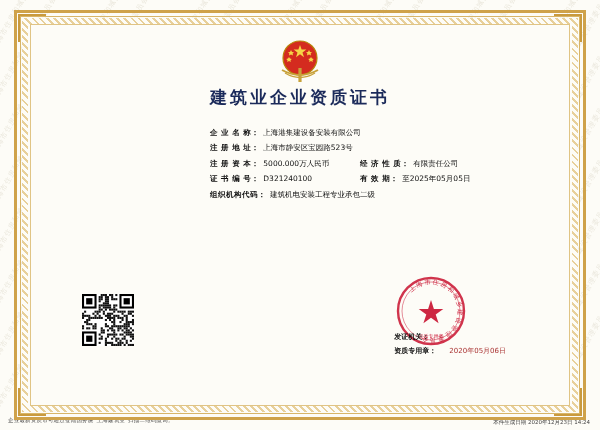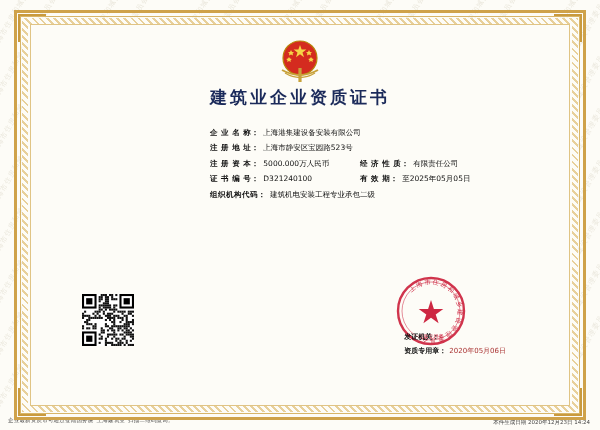--- a/index.html
+++ b/index.html
@@ -182,21 +182,21 @@
     position: absolute;
     right: 60px;
     bottom: 44px;
     font-size: 7px;
     color: #111;
     line-height: 1.9;
     text-align: left;
   }
   .issuer .irow { display: flex; }
   .issuer .ilabel { font-weight: bold; white-space: nowrap; }
-  .issuer .ivalue { margin-left: 3px; color: #a33; white-space: nowrap; }
+  .issuer .ivalue { margin-left: 13px; color: #a33; white-space: nowrap; }
 
   
   .footnote {
     position: absolute;
     left: 8px;
     bottom: 6px;
     font-size: 5.5px;
     color: #444;
     letter-spacing: .2px;
   }

